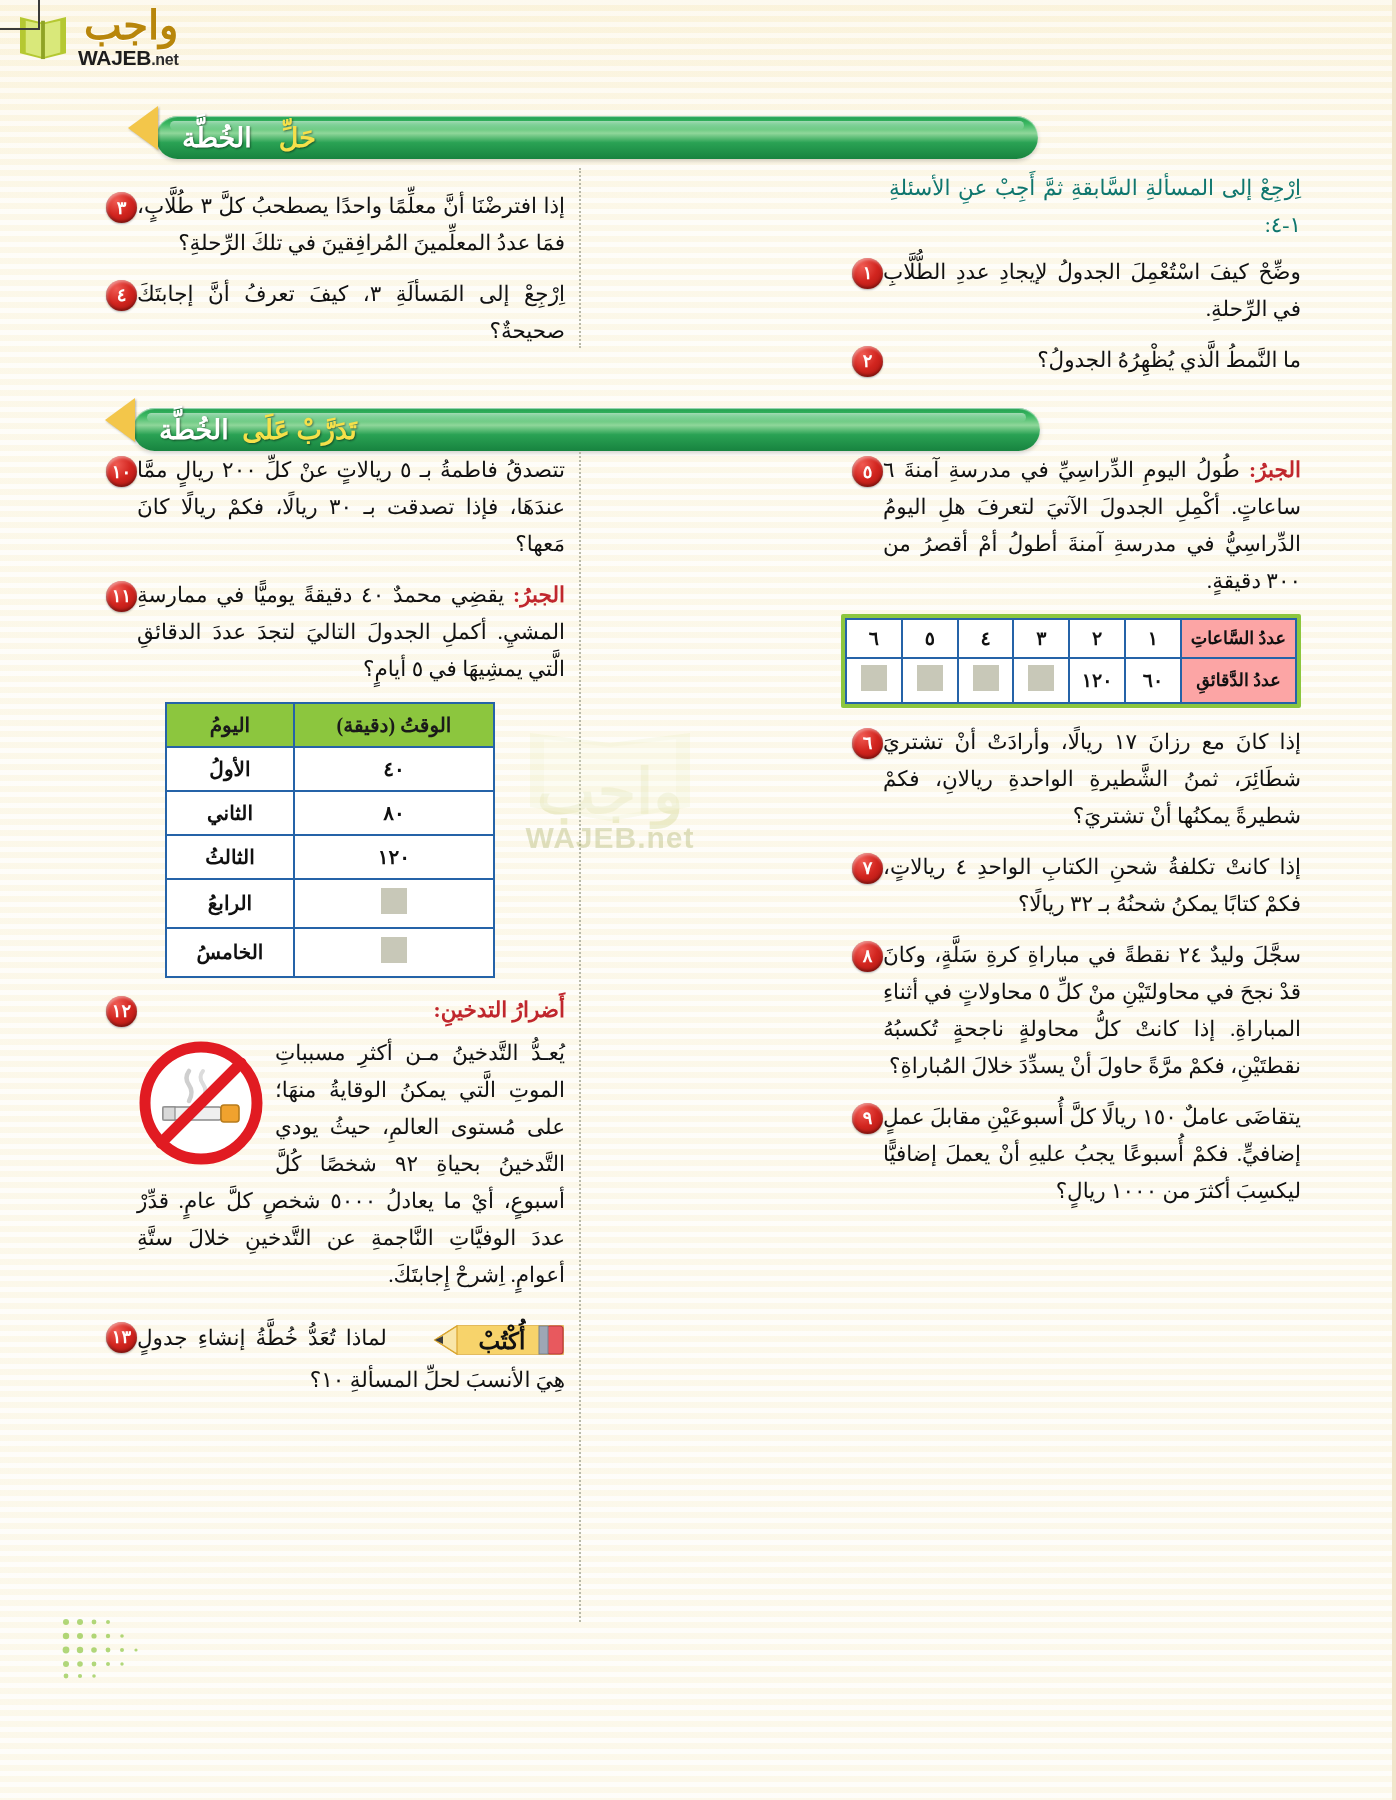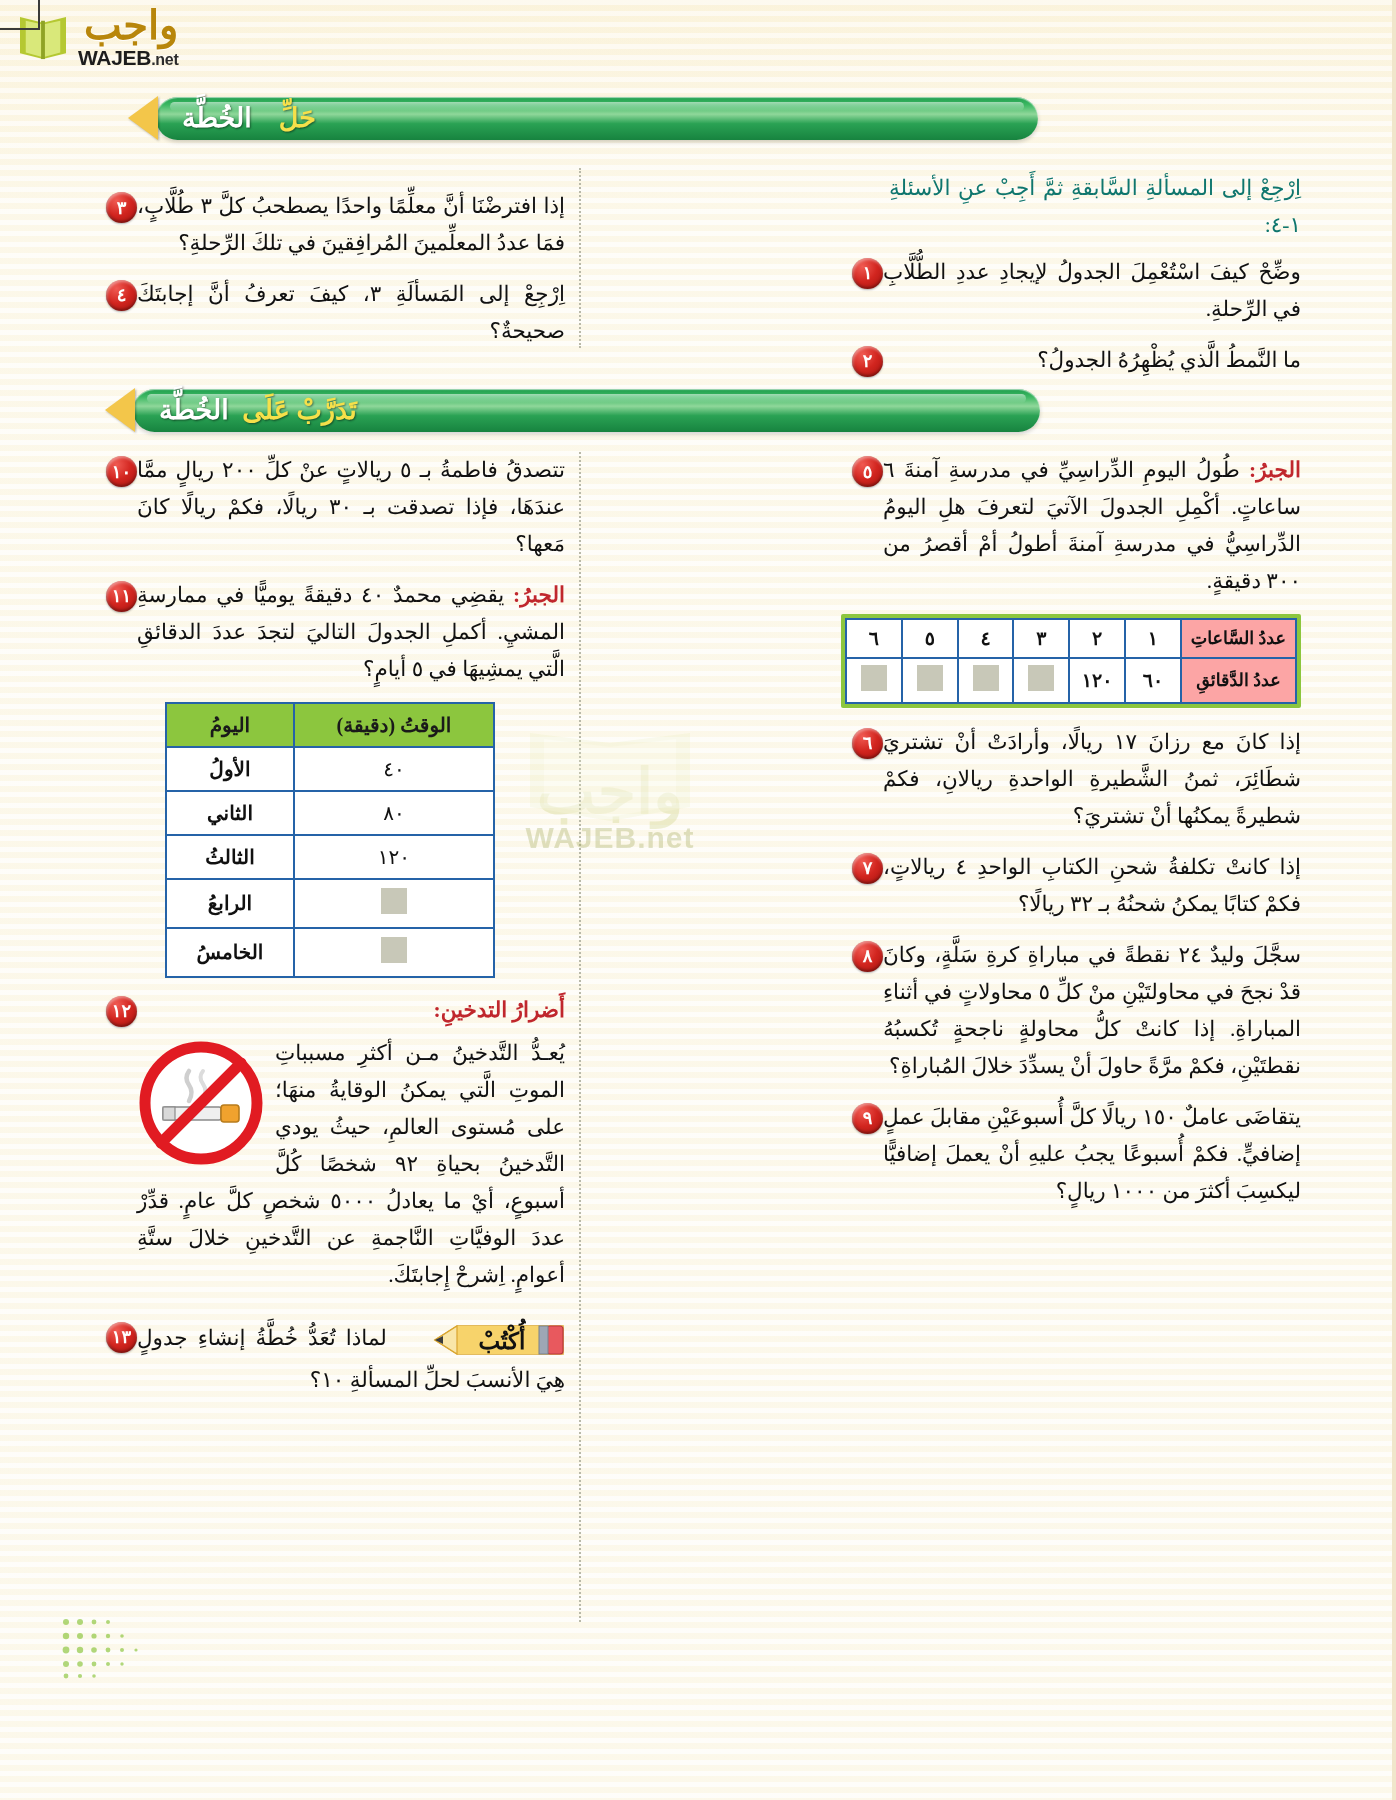--- a/index.html
+++ b/index.html
@@ -53,21 +53,21 @@
   .crop-mark{position:absolute;left:0;top:28px;width:40px;height:2px;background:#3a3a3a;z-index:7;}
   .crop-mark-v{position:absolute;left:38px;top:0;width:2px;height:30px;background:#3a3a3a;z-index:7;}
 
   
   .banner-wrap{position:absolute;display:flex;align-items:center;}
   .banner{
     height:43px;border-radius:22px;
     background:linear-gradient(to bottom,#1f9e4e 0%,#3cb862 18%,#8fd79a 40%,#2aa254 62%,#17833f 100%);
     box-shadow:inset 0 1px 1px rgba(255,255,255,.6),0 2px 4px rgba(0,0,0,.18);
     display:flex;align-items:center;justify-content:flex-start;
-    padding:0 30px 0 26px;position:relative;
+    padding:0 30px 0 26px;position:relative;margin-top:20px;
   }
   .banner::before{
     content:"";position:absolute;left:14px;right:14px;top:5px;height:9px;
     border-radius:6px;background:linear-gradient(to bottom,rgba(255,255,255,.55),rgba(255,255,255,0));
   }
   .banner-text{
     font-size:27px;font-weight:700;color:#fff;white-space:nowrap;
     text-shadow:1px 1px 2px rgba(0,0,0,.45);
     position:relative;z-index:2;
   }
@@ -108,21 +108,21 @@
   .tbl-days{
     width:330px;border:2px solid #2563a8;background:#fff;
     font-size:20px;
   }
   .tbl-days th{
     background:#8cc63e;color:#1a1a1a;font-weight:700;
     border:2px solid #2563a8;padding:9px 8px;font-size:20px;
   }
   .tbl-days td{
     border:2px solid #2563a8;padding:8px 8px;text-align:center;
-    font-weight:400;color:#111;height:26px;
+    font-weight:700;color:#111;height:26px;
   }
   .tbl-days td.daycell{font-weight:700;text-align:center;}
   .blank-box{display:inline-block;width:26px;height:26px;background:#c8c8b8;}
 
   .tbl-hours{
     border:2px solid #2563a8;background:#fff;font-size:19px;
   }
   .tbl-hours th{
     background:#fca5a5;color:#111;font-weight:700;border:2px solid #2563a8;
     padding:6px 9px;font-size:17.5px;white-space:nowrap;

